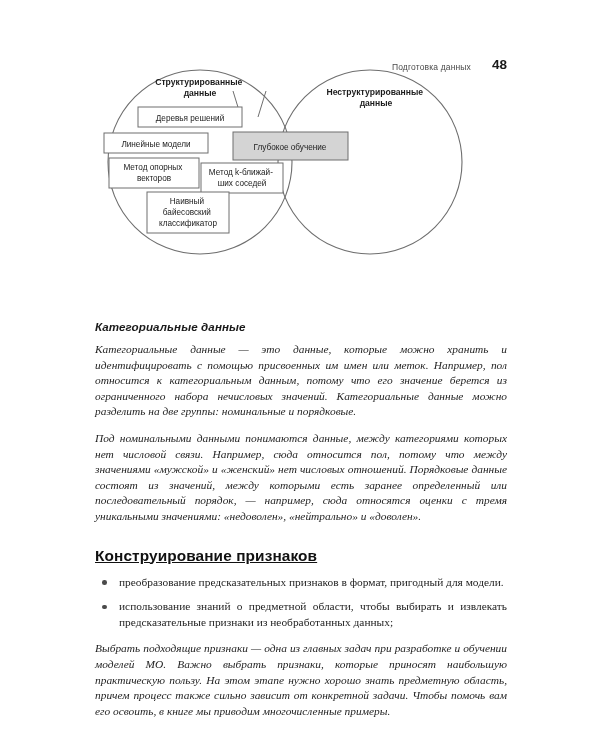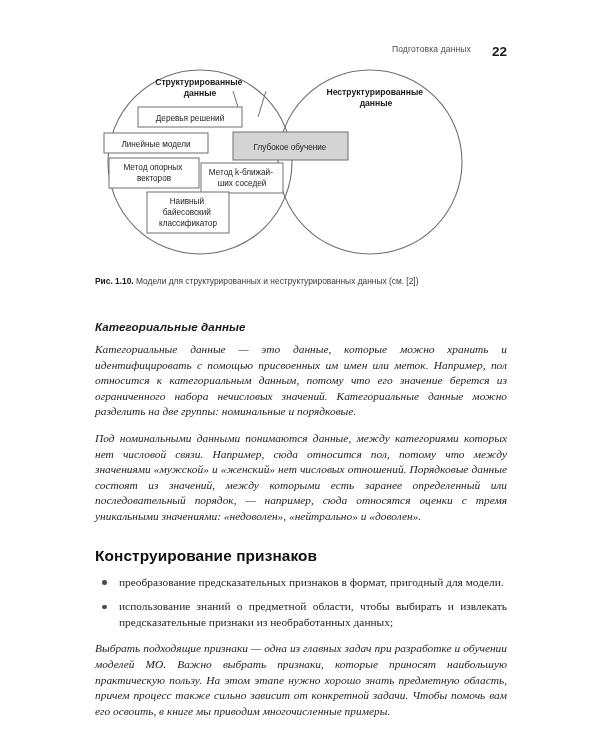--- a/index.html
+++ b/index.html
@@ -20,24 +20,24 @@
     position: absolute;
     left: 0; top: 0;
     width: 600px;
     height: 750px;
   }
 
   
   .running-head {
     position: absolute;
     left: 95px;
-    top: 44px;
+    top: 57px;
     width: 412px;
     display: flex;
-    align-items: flex-start;
+    align-items: flex-end;
     justify-content: flex-end;
     gap: 16px;
   }
   .running-head .rh-title {
     font-family: "Liberation Sans", sans-serif;
     font-size: 8.5px;
     color: #4a4a4a;
     letter-spacing: 0.15px;
   }
   .running-head .rh-folio {
@@ -104,20 +104,21 @@
     letter-spacing: 0.1px;
   }
 
   h2.sec-head {
     margin: 22px 0 10px 0;
     font-family: "Liberation Sans", sans-serif;
     font-weight: bold;
     font-size: 15.4px;
     color: #111111;
     letter-spacing: 0.1px;
+    text-decoration: underline;
   }
 
   p.para {
     margin: 0 0 11px 0;
     font-family: "Liberation Serif", serif;
     font-size: 11.4px;
     line-height: 15.6px;
     text-align: justify;
     color: #242424;
     hyphens: manual;
@@ -151,21 +152,21 @@
     background: #4a4a4a;
   }
 </style>
 </head>
 <body>
 
 <div class="page">
 
   <div class="running-head">
     <span class="rh-title">Подготовка данных</span>
-    <span class="rh-folio">22</span>
+    <span class="rh-folio">48</span>
   </div>
 
   <div class="figure">
     <svg width="412" height="198" viewBox="0 0 412 198" xmlns="http://www.w3.org/2000/svg">
 
       <circle cx="105" cy="100" r="92" fill="none" stroke="#6e6e6e" stroke-width="1.1"></circle>
       <circle cx="275" cy="100" r="92" fill="none" stroke="#6e6e6e" stroke-width="1.1"></circle>
 
       <text class="dgm-label" x="105" y="23" text-anchor="middle">
         <tspan id="t-left-1" x="105" dy="0">Структурированные</tspan>
@@ -220,24 +221,20 @@
 
       <g>
         <rect x="138" y="70" width="115" height="28" fill="#d4d4d4" stroke="#6e6e6e" stroke-width="1"></rect>
         <text class="dgm-box-text" x="195" y="87.5" text-anchor="middle">
           <tspan id="b5-0" x="195" dy="0">Глубокое обучение</tspan>
         </text>
       </g>
     </svg>
   </div>
 
-  <div class="caption">
-    <span class="cap-lead">Рис. 1.10.</span>
-    <span>Модели для структурированных и неструктурированных данных (см. [2])</span>
-  </div>
 
   <div class="content">
 
     <h3 class="sub-head">Категориальные данные</h3>
 
     <p class="para">Категориальные данные — это данные, которые можно хранить и идентифицировать с помощью присвоенных им имен или меток. Например, пол относится к категориальным данным, потому что его значение берется из ограниченного набора нечисловых значений. Категориальные данные можно разделить на две группы: номинальные и порядковые.</p>
 
     <p class="para">Под номинальными данными понимаются данные, между категориями которых нет числовой связи. Например, сюда относится пол, потому что между значениями «мужской» и «женский» нет числовых отношений. Порядковые данные состоят из значений, между которыми есть заранее определенный или последовательный порядок, — например, сюда относятся оценки с тремя уникальными значениями: «недоволен», «нейтрально» и «доволен».</p>
 
     <h2 class="sec-head">Конструирование признаков</h2>

